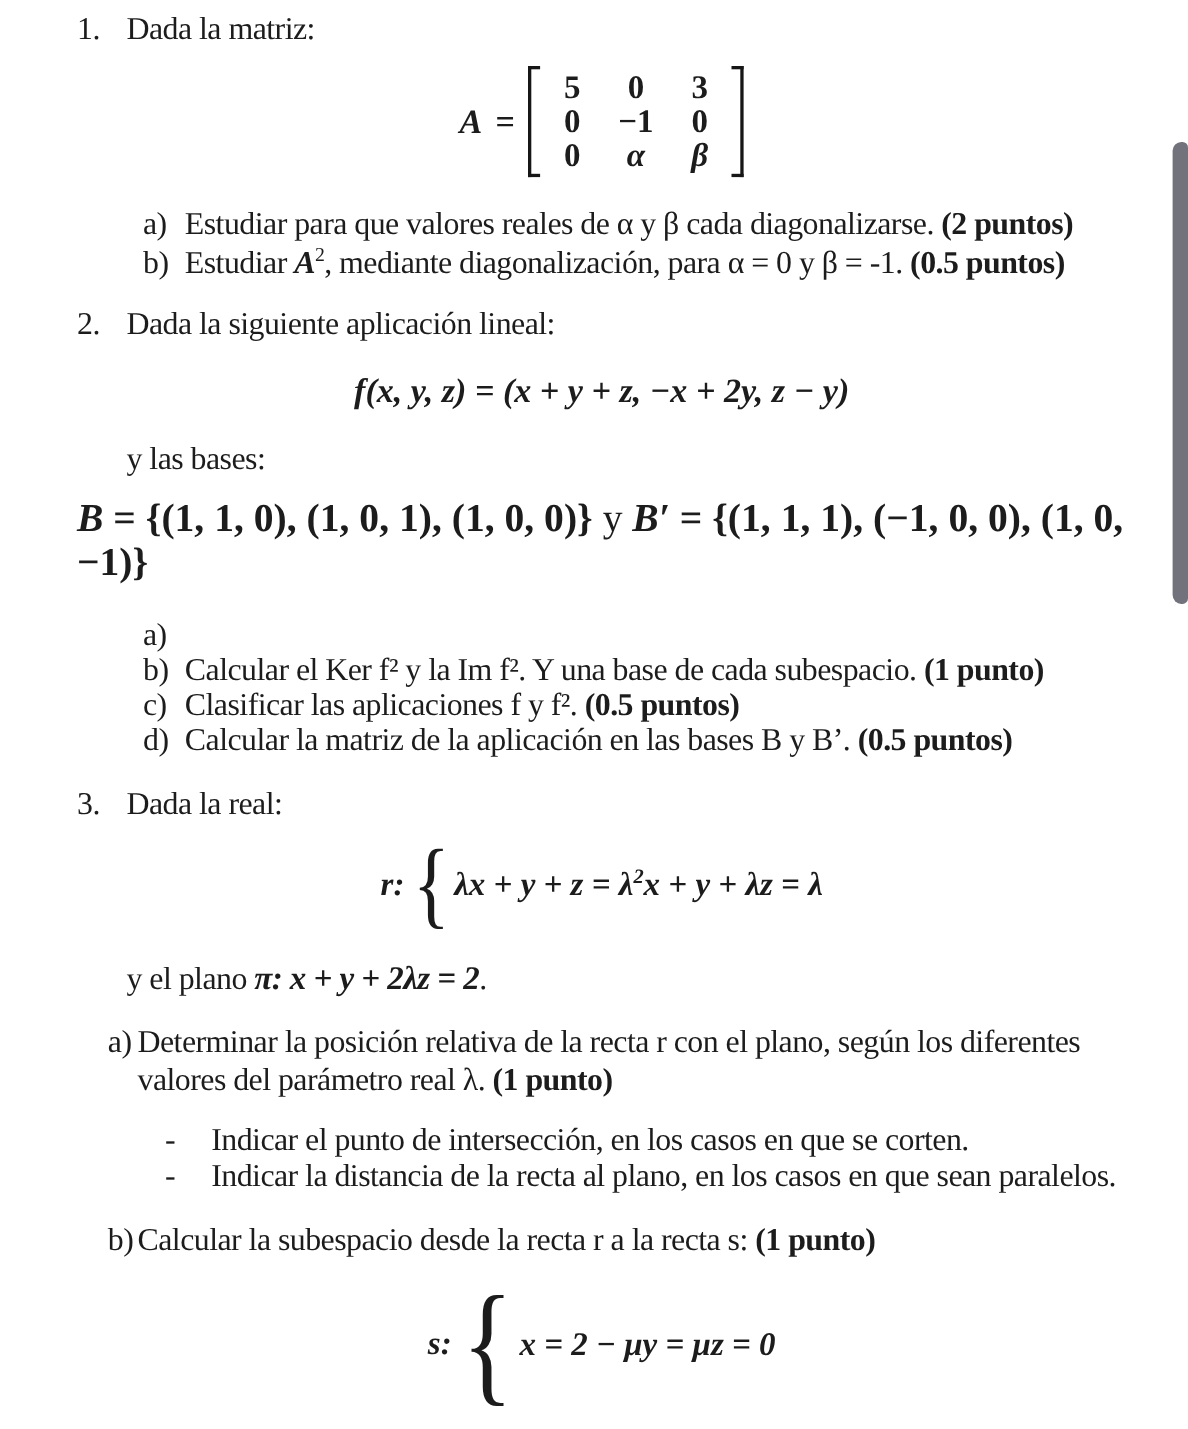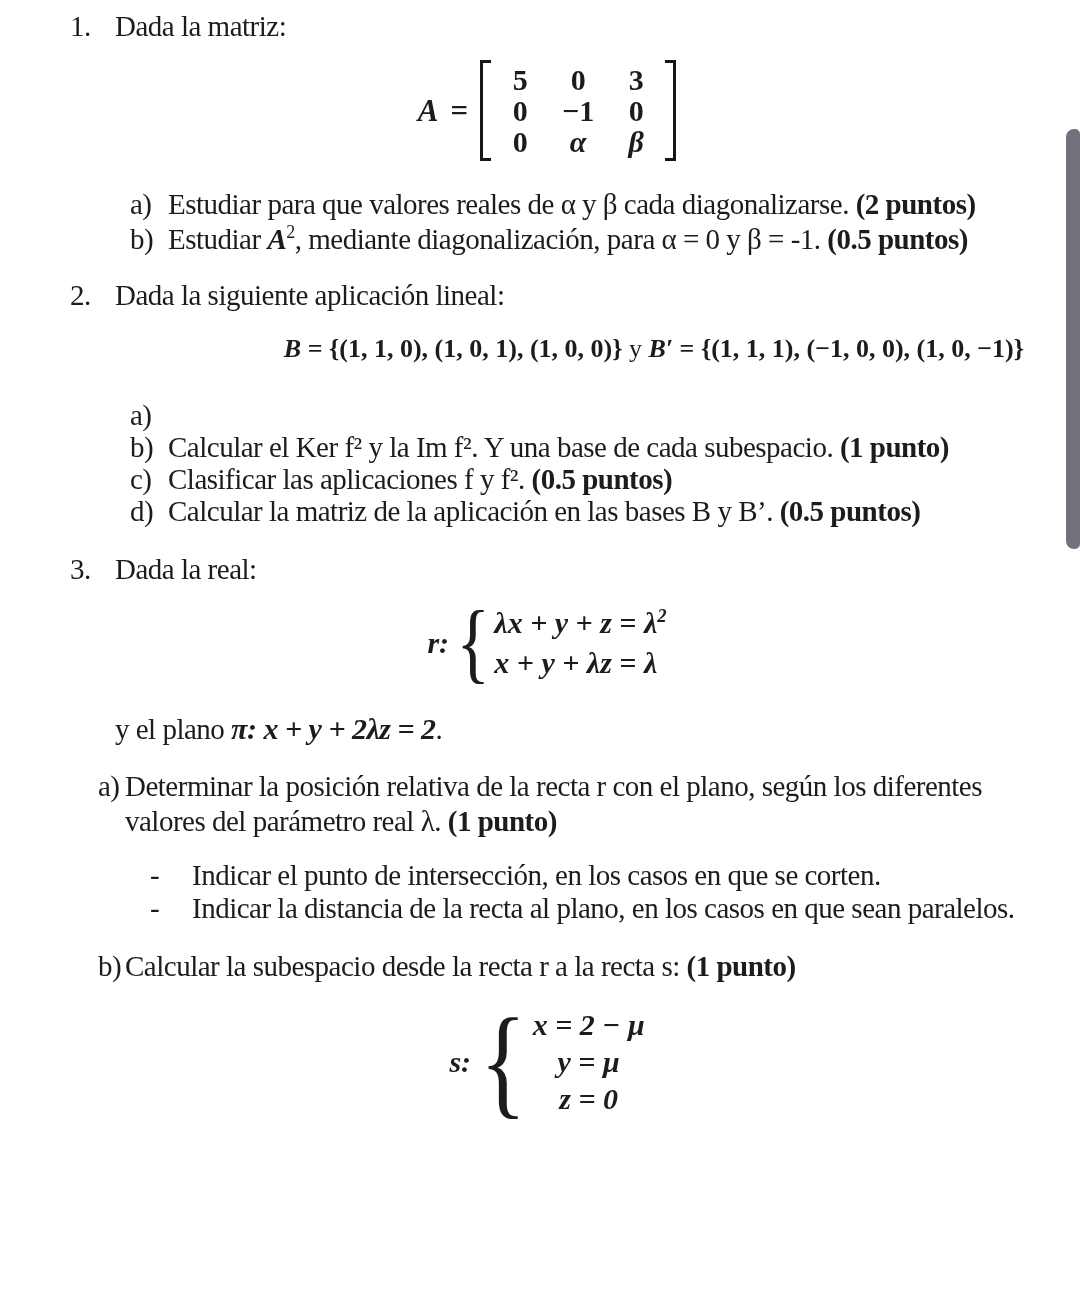--- a/index.html
+++ b/index.html
@@ -41,29 +41,29 @@
   .list { margin-left:60px; font-size:29px; letter-spacing:-0.5px; }
   .list .item { display:flex; }
   .list .lbl { width:38px; flex-shrink:0; }
   .list1 { margin-top:26px; line-height:35px; }
   .list2 { margin-top:30px; line-height:32px; }
 
   
   .f-formula { margin-top:22px; text-align:center; font-size:31px; line-height:40px; }
   .indent45 { margin-left:45px; font-size:29px; letter-spacing:-0.5px; line-height:36px; }
   .indent45.mt24 { margin-top:24px; }
-  .bases-line { margin-top:16px; text-align:right; font-size:26px; line-height:40px; }
+  .bases-line { margin-top:16px; text-align:left; font-size:36px; line-height:40px; }
 
   
   .system { display:flex; justify-content:center; align-items:center; }
   .sys-label { font-size:30px; font-weight:700; font-style:italic; margin-right:3px; }
   .brace { display:inline-block; font-weight:400; line-height:0.9; transform:scaleX(0.8); }
   .brace.b2 { font-size:88px; }
   .brace.b3 { font-size:122px; }
-  .sys-rows { display:flex; flex-direction:column;font-family:Liberation Serif, serif; }
+  .sys-rows { display:flex; flex-direction:row;font-family:Liberation Serif, serif; }
   .sys-rows .mrow { font-size:30px; font-weight:700; font-style:italic; }
   .r-block { margin-top:16px; }
   .r-block .mrow { line-height:40px; }
   .r-block .sys-rows { align-items:flex-start; }
   .s-block { margin-top:22px; }
   .s-block .mrow { line-height:37px; }
   .s-block .sys-rows { align-items:center; }
 
   
   .p3-item { margin-left:28px; display:flex; font-size:29px; letter-spacing:-0.5px; line-height:35px; }
@@ -122,21 +122,25 @@
       <span class="lbl">b)</span>
       <span class="txt"><span>Estudiar </span><span class="bi">A</span><sup>2</sup><span>, mediante diagonalización, para α = 0 y β = -1. </span><span class="pts">(0.5 puntos)</span></span>
     </div>
   </div>
 
   <div class="hdr" style="margin-top:20px;">
     <span class="num">2.</span>
     <span>Dada la siguiente aplicación lineal:</span>
   </div>
 
-
+  <div class="f-formula">
+    <span class="bi">f(x, y, z) = (x + y + z, −x + 2y, z − y)</span>
+  </div>
+
+  <div class="indent45 mt24">y las bases:</div>
 
   <div class="bases-line">
     <span class="bi">B</span><span class="bd"> = {(1, 1, 0), (1, 0, 1), (1, 0, 0)}</span><span> y </span><span class="bi">B′</span><span class="bd"> = {(1, 1, 1), (−1, 0, 0), (1, 0, −1)}</span>
   </div>
 
   <div class="list list2">
     <div class="item">
       <span class="lbl">a)</span>
     </div>
     <div class="item">

